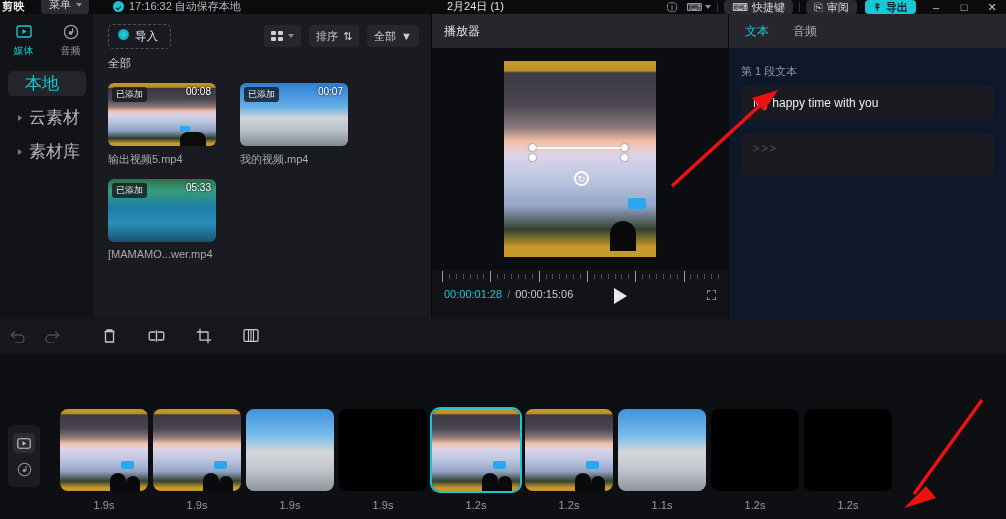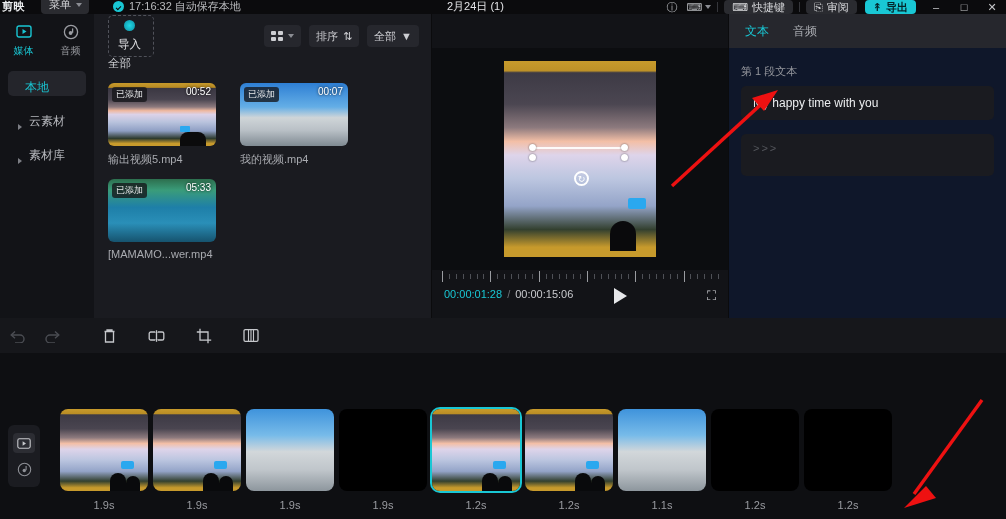--- a/index.html
+++ b/index.html
@@ -45,36 +45,36 @@
     position: absolute; left: 0; top: 14px; width: 94px; height: 304px;
     background: #121317; padding-top: 4px;
   }
   .rail-tabs { display: flex; }
   .rail-tab { width: 47px; display:flex; flex-direction:column; align-items:center; gap: 3px; padding-top: 4px; }
   .rail-tab .ico { width: 19px; height: 19px; display:flex; align-items:center; justify-content:center; }
   .rail-tab .lbl { font-size: 10px; color: #9b9da3; }
   .rail-tab.active .lbl { color: #19c7d4; }
   .rail-list { margin-top: 13px; padding: 0 8px; display:flex; flex-direction:column; gap: 9px; }
   .rail-item {
-    height: 25px; border-radius: 5px; display:flex; align-items:flex-end;
-    padding-left: 10px; font-size: 12px; color: #b5b7bc; background: transparent;
+    height: 25px; border-radius: 5px; display:flex; align-items:center;
+    padding-left: 10px; font-size: 17px; color: #b5b7bc; background: transparent;
   }
   .rail-item.sel { background:#24252b; color:#19c7d4; padding-left: 17px; }
   .rail-item .arw { width:0;height:0;border-top:3.5px solid transparent;border-bottom:3.5px solid transparent;
      border-left:4px solid #7c7e84; margin-right: 7px; }
 
   
   .media {
     position:absolute; left: 94px; top: 14px; width: 337px; height: 304px;
     background: #1a1b20; border-radius: 0 0 0 0;
   }
   .media-top { display:flex; align-items:center; height: 44px; padding: 0 12px 0 14px; }
   .imp-btn {
-    display:flex; align-items:center; gap: 6px; border: 1px dashed #50525a; border-radius: 5px;
-    padding: 4px 12px 4px 9px; font-size: 11.5px; color: #e2e3e6; flex-direction: column;
+    display:flex; align-items:flex-start; gap: 6px; border: 1px dashed #50525a; border-radius: 5px;
+    padding: 4px 12px 4px 9px; font-size: 11.5px; color: #e2e3e6;
   }
   .imp-dot { width: 11px; height: 11px; border-radius:50%; background: radial-gradient(circle at 50% 50%, #1fd8e4 0%, #13a4b6 70%); }
   .media-tools { margin-left:auto; display:flex; align-items:center; gap: 8px; }
   .mt-btn { background:#26272d; border-radius:4px; height: 22px; display:flex; align-items:center; gap:5px;
      padding: 0 7px; font-size: 11px; color:#cdced2; }
   .grid-ico { display:grid; grid-template-columns: 5px 5px; grid-template-rows: 4px 4px; gap:2px; }
   .grid-ico i { background:#cdced2; border-radius:1px; display:block; }
   .media-all { padding: 0 14px; font-size: 11.5px; color: #cfd0d4; margin-top: -2px; }
   .media-grid { display:flex; flex-wrap:wrap; gap: 12px 16px; padding: 12px 14px; }
   .m-cell { width: 116px; }
@@ -258,21 +258,21 @@
           <span>▼</span>
         </div>
       </div>
     </div>
     <div class="media-all">全部</div>
     <div class="media-grid">
 
       <div class="m-cell">
         <div class="m-thumb th1">
           <div class="m-badge">已添加</div>
-          <div class="m-dur">00:52</div>
+          <div class="m-dur">00:08</div>
           <div style="position:absolute;right:26px;bottom:14px;width:10px;height:6px;background:#2aa8ef;border-radius:1px"></div>
           <div style="position:absolute;right:10px;bottom:0;width:26px;height:14px;background:#0b0b0c;border-radius:8px 8px 0 0"></div>
         </div>
         <div class="m-name">输出视频5.mp4</div>
       </div>
 
       <div class="m-cell">
         <div class="m-thumb th2">
           <div class="m-badge">已添加</div>
           <div class="m-dur">00:07</div>
@@ -285,20 +285,21 @@
           <div class="m-badge">已添加</div>
           <div class="m-dur">05:33</div>
         </div>
         <div class="m-name">[MAMAMO...wer.mp4</div>
       </div>
 
     </div>
   </div>
 
   <div class="player">
+    <div class="player-hd">播放器</div>
     <div class="stage">
       <div class="vid">
         <div class="sel-line"></div>
         <div class="handle" style="left:25px;top:83px"></div>
         <div class="handle" style="left:25px;top:93px"></div>
         <div class="handle" style="left:117px;top:83px"></div>
         <div class="handle" style="left:117px;top:93px"></div>
         <div class="rot">↻</div>
         <div class="phone"></div>
         <div class="silh"></div>

